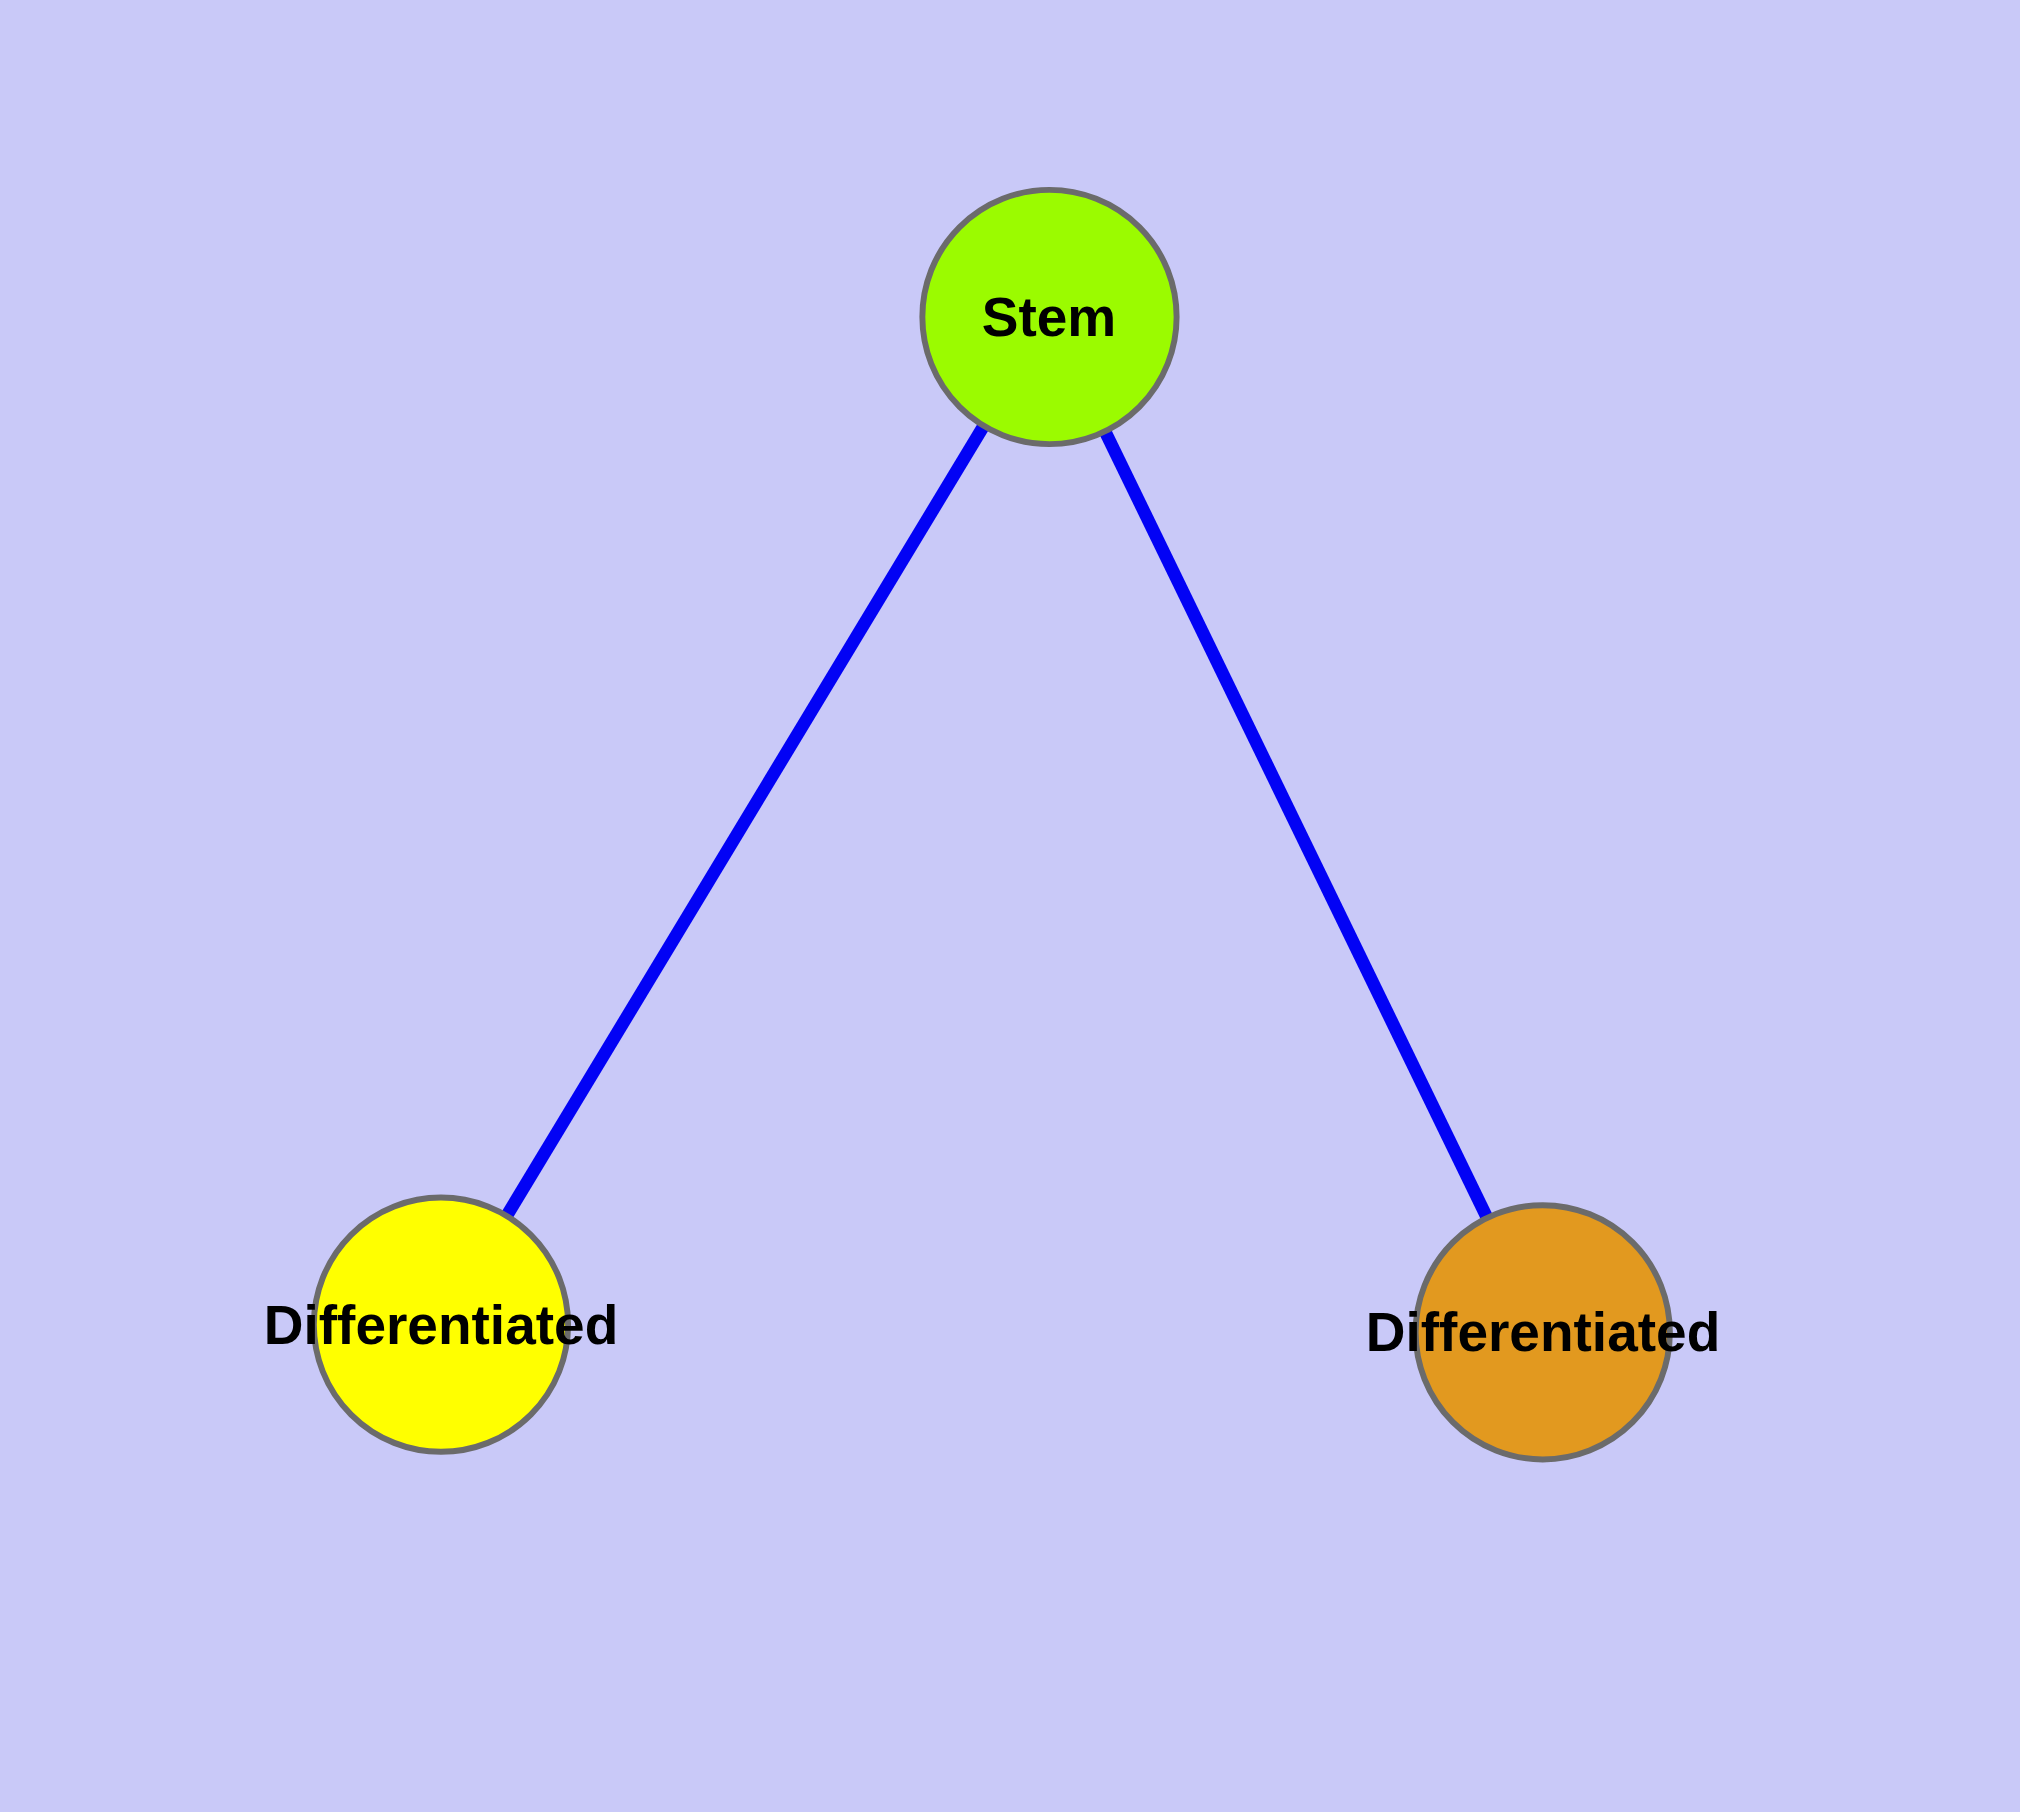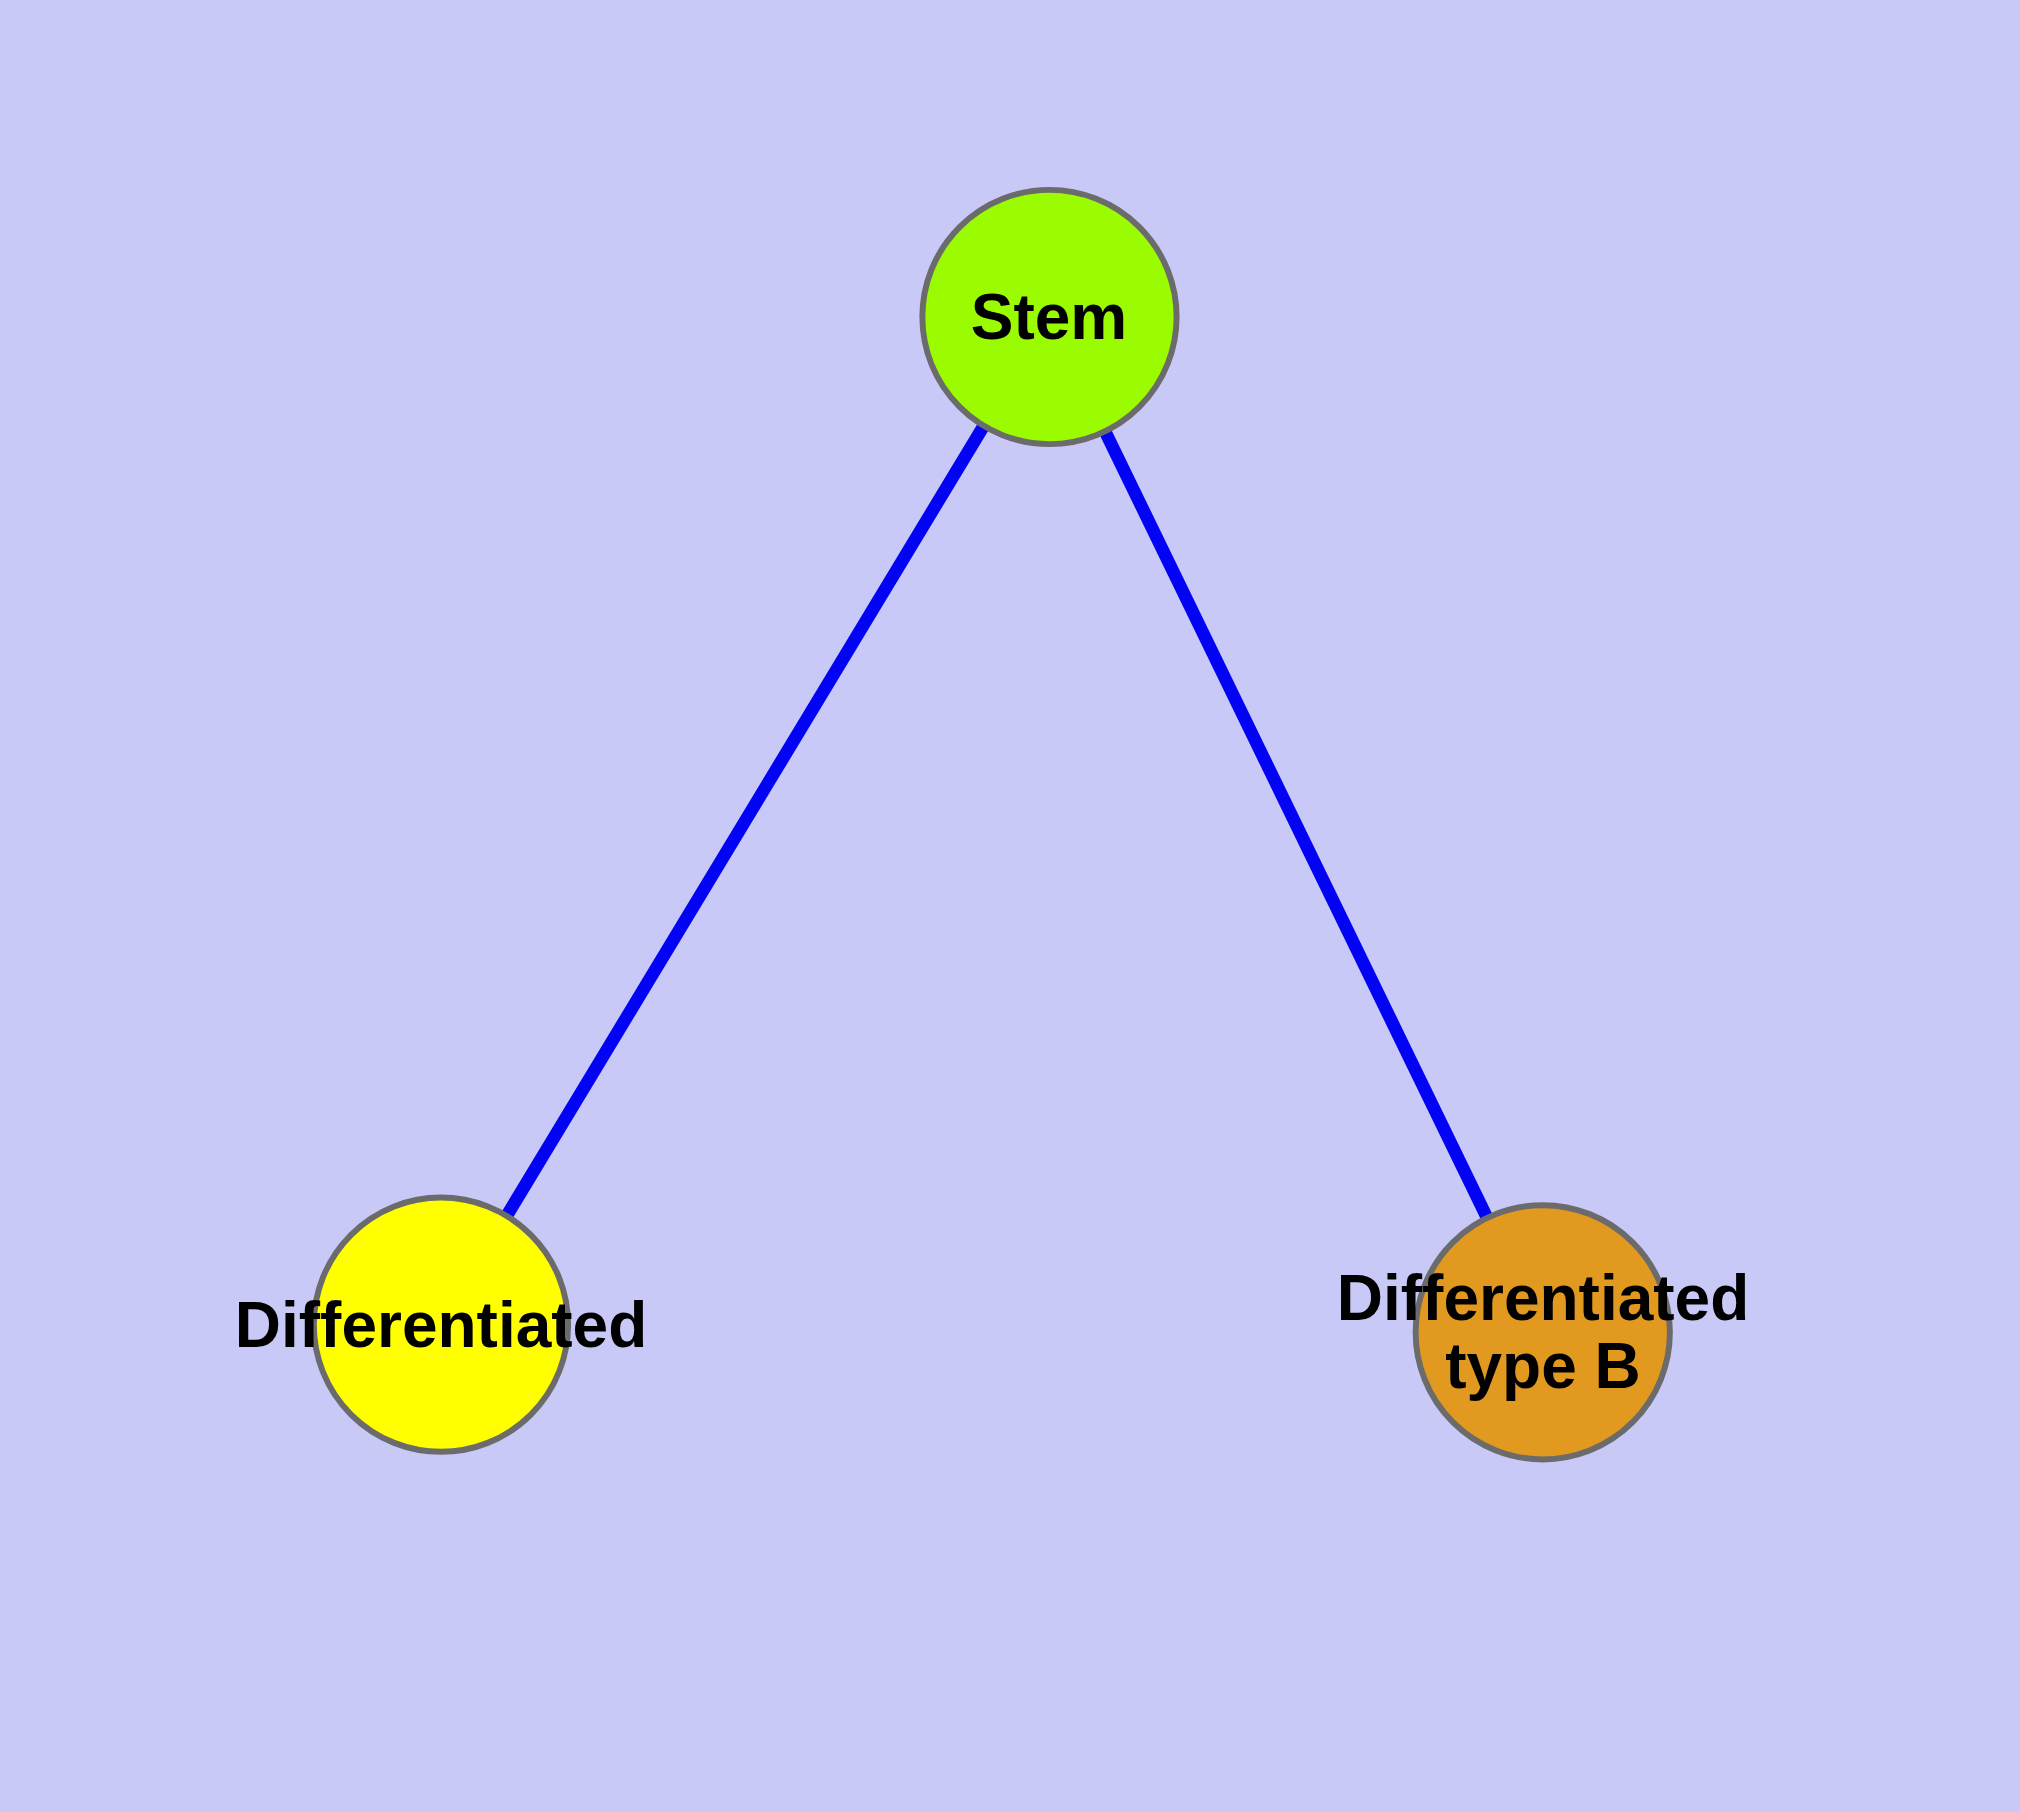--- a/index.html
+++ b/index.html
@@ -35,21 +35,21 @@
   }
   #labels-layer {
     position: absolute;
     inset: 0;
     pointer-events: none;
   }
   .node-label {
     position: absolute;
     transform: translate(-50%, -50%);
     font-weight: bold;
-    font-size: 64px;
+    font-size: 55px;
     line-height: 1.07;
     text-align: center;
     white-space: nowrap;
   }
   .node-label .label-line {
     display: block;
   }
 </style>
 </head>
 <body style="background: rgb(201, 201, 248);">
@@ -68,17 +68,16 @@
   </svg>
   <div id="labels-layer">
       <div class="node-label" style="left: 1049px; top: 317px; color: rgb(0, 0, 0);">
         <span class="label-line">Stem</span>
       </div>
       <div class="node-label" style="left: 441px; top: 1325px; color: rgb(0, 0, 0);">
         <span class="label-line">Differentiated</span>
       </div>
       <div class="node-label" style="left: 1543px; top: 1332px; color: rgb(0, 0, 0);">
         <span class="label-line">Differentiated</span>
-        <span class="label-line">type B</span>
       </div>
     </div>
 </div>
 
 
 </body></html>

